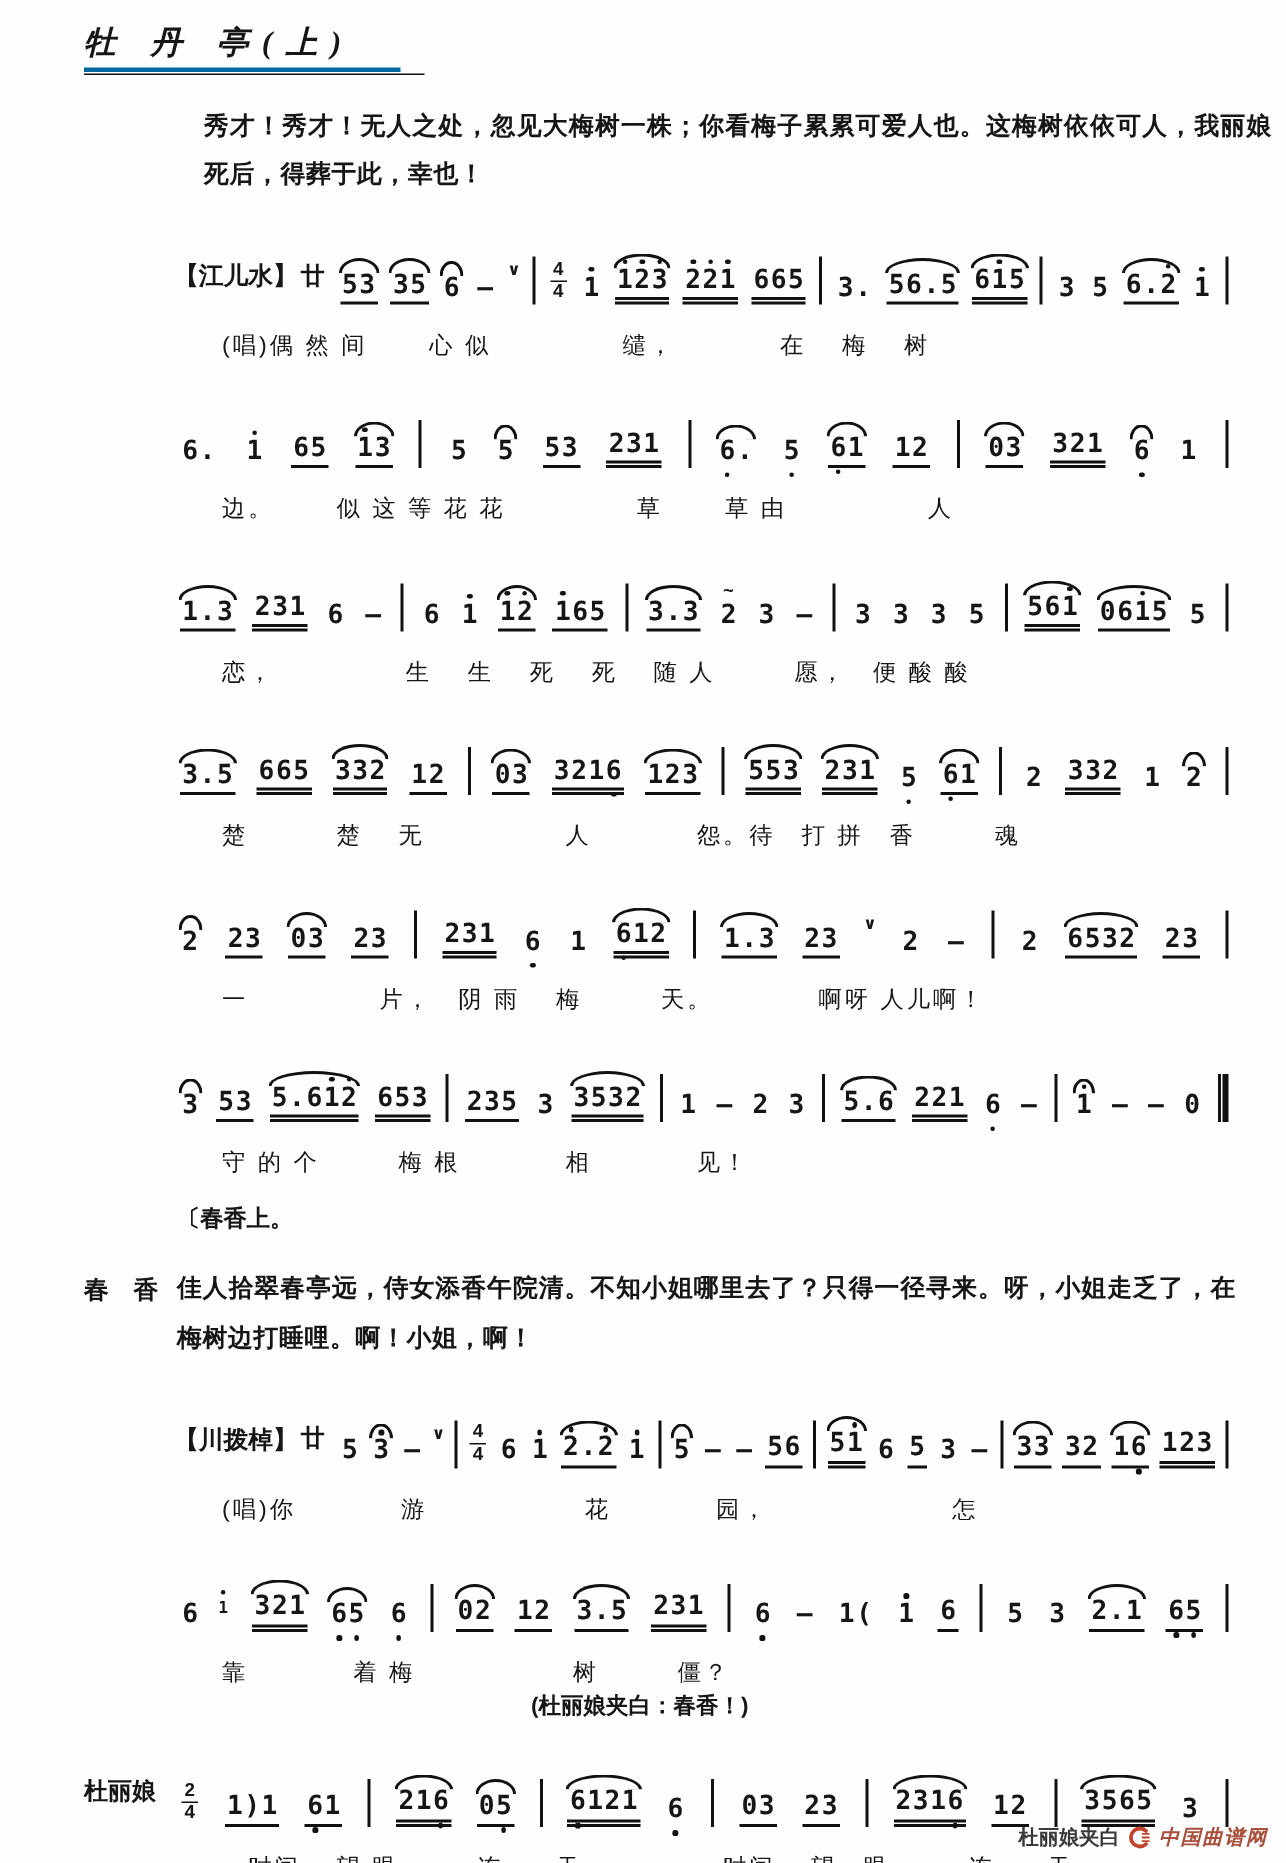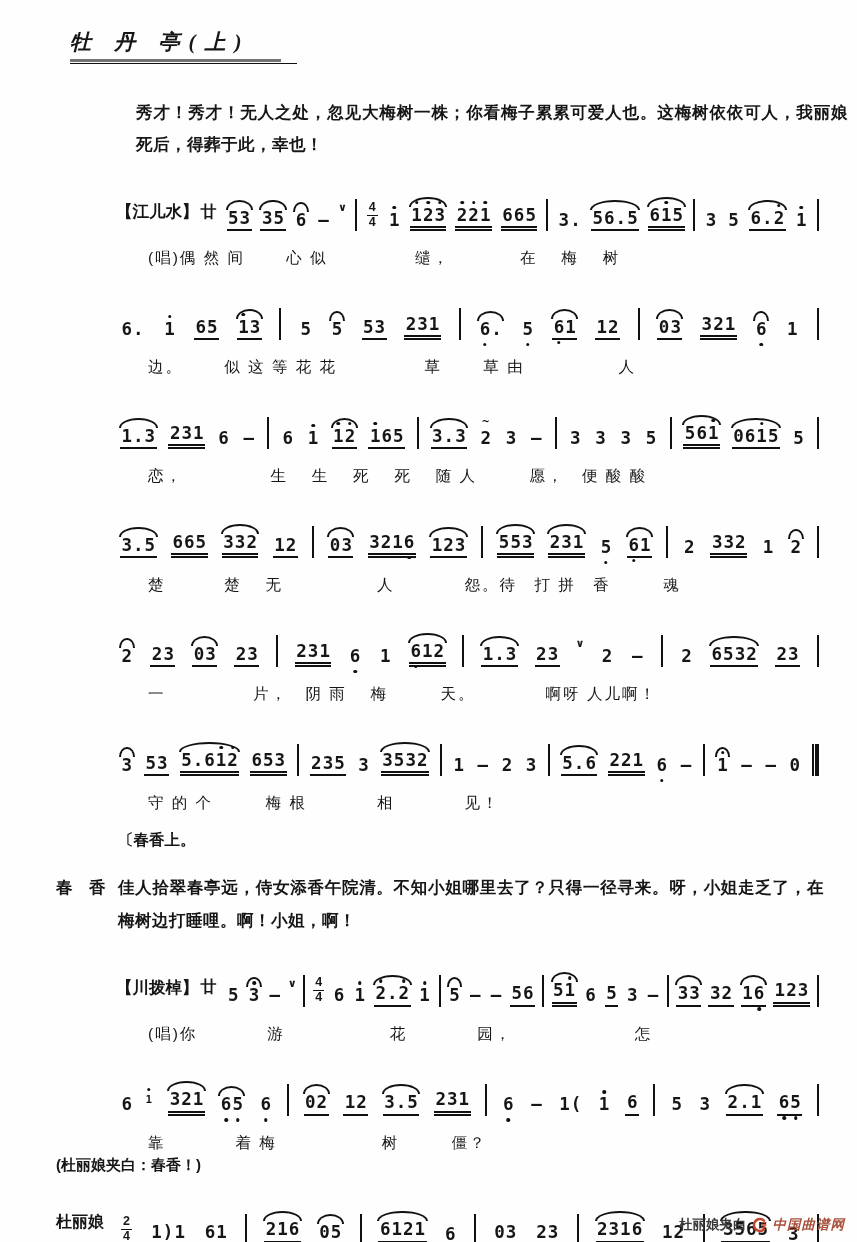--- a/index.html
+++ b/index.html
@@ -5,38 +5,38 @@
   html,body{margin:0;padding:0;}
   body{
     width:857px;height:1242px;position:relative;overflow:hidden;
     background:#fefefe;color:#161616;
     font-family:"Liberation Sans","DejaVu Sans",sans-serif;
   }
   .page{padding:14px 34px 0 56px;box-sizing:border-box;}
 
   
   .title{
-    display:inline-block;margin:14px;position:relative;
+    display:inline-block;margin:0;position:relative;
     font-family:"Liberation Serif","DejaVu Serif",serif;
     font-style:italic;font-weight:bold;font-size:21px;letter-spacing:9px;
-    padding:0 30px 3px 0;border-bottom:3px solid #737373;
+    padding:0 30px 3px 0;border-bottom:3px solid #0369a1;
   }
   .title::after{content:"";position:absolute;left:0;bottom:-5px;width:108%;height:1.5px;background:#111;}
 
   
   .dialogue{
     margin:20px 0 0 80px;width:712px;
     font-size:16.5px;font-weight:600;line-height:1.95;letter-spacing:.5px;
     text-align:justify;
   }
   .stage{margin:16px 0 0 62px;font-size:15.5px;font-weight:600;}
   .dlg{position:relative;padding-left:62px;margin-top:20px;}
   .dlg .speaker{position:absolute;left:0;top:6px;font-weight:700;font-size:16.5px;white-space:pre;}
   .dlg .dialogue{margin:6px 0 0 0;width:706px;}
-  .aside{margin:0;padding:2px 26px 0 0;text-align:left;font-size:15px;font-weight:600;}
+  .aside{margin:0;padding:2px 26px 0 0;text-align:center;font-size:15px;font-weight:600;}
 
   
   .sys{position:relative;margin-top:25px;padding-left:60px;}
   .sys .speaker{position:absolute;left:0;top:12px;font-weight:700;font-size:16px;white-space:nowrap;}
   .notes-row{display:flex;align-items:center;min-height:46px;}
   .glabel{font-weight:700;font-size:16.5px;white-space:nowrap;align-self:center;}
   .gprefix{font-weight:700;font-size:16px;margin:0 6px 0 2px;align-self:center;}
   .tokens{flex:1;display:flex;justify-content:space-between;align-items:flex-end;padding:14px 2px 8px 2px;}
 
   .grp{position:relative;display:inline-flex;align-items:baseline;margin:0 2px;padding:1px 1px 2px;}

